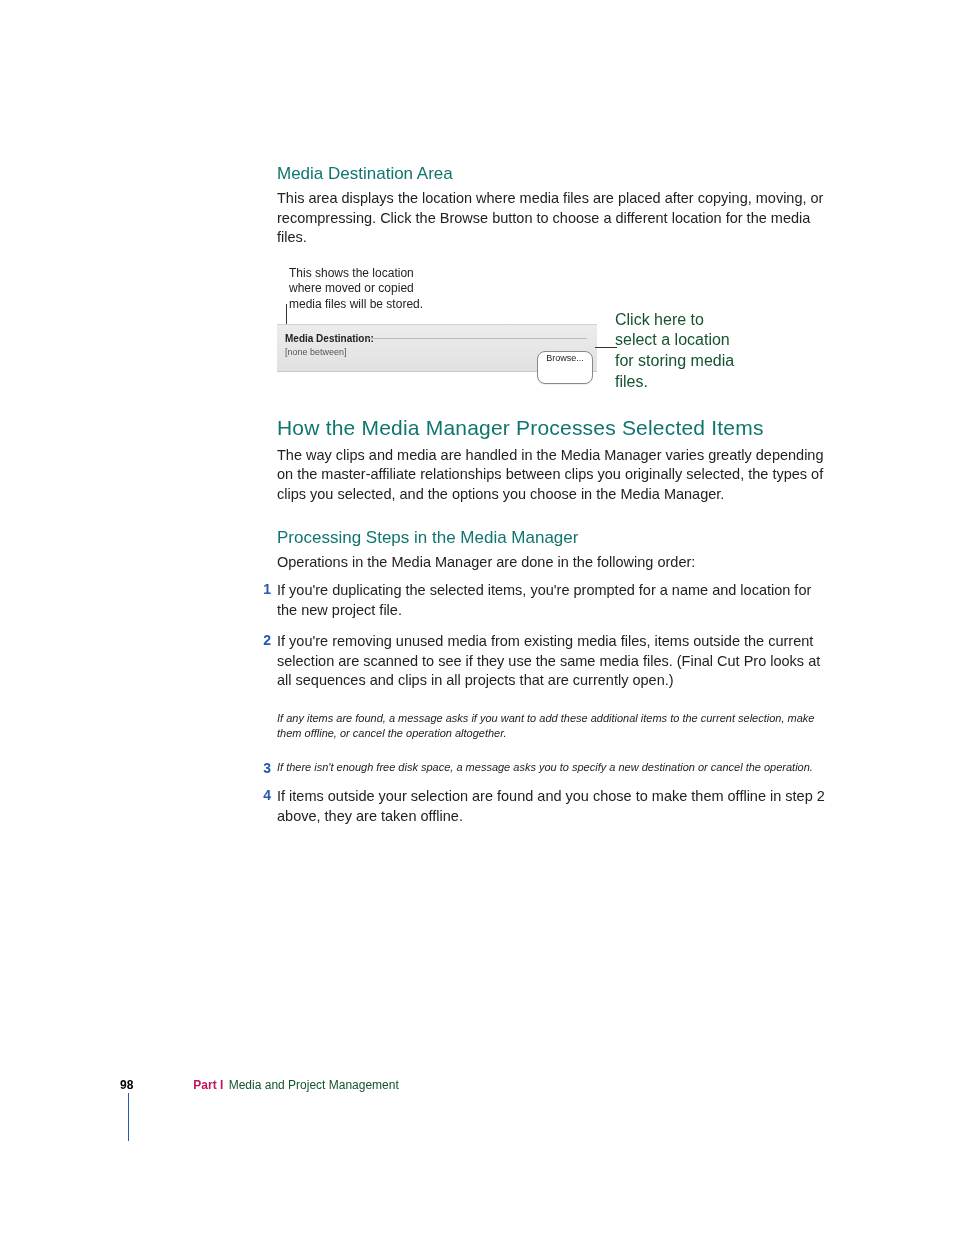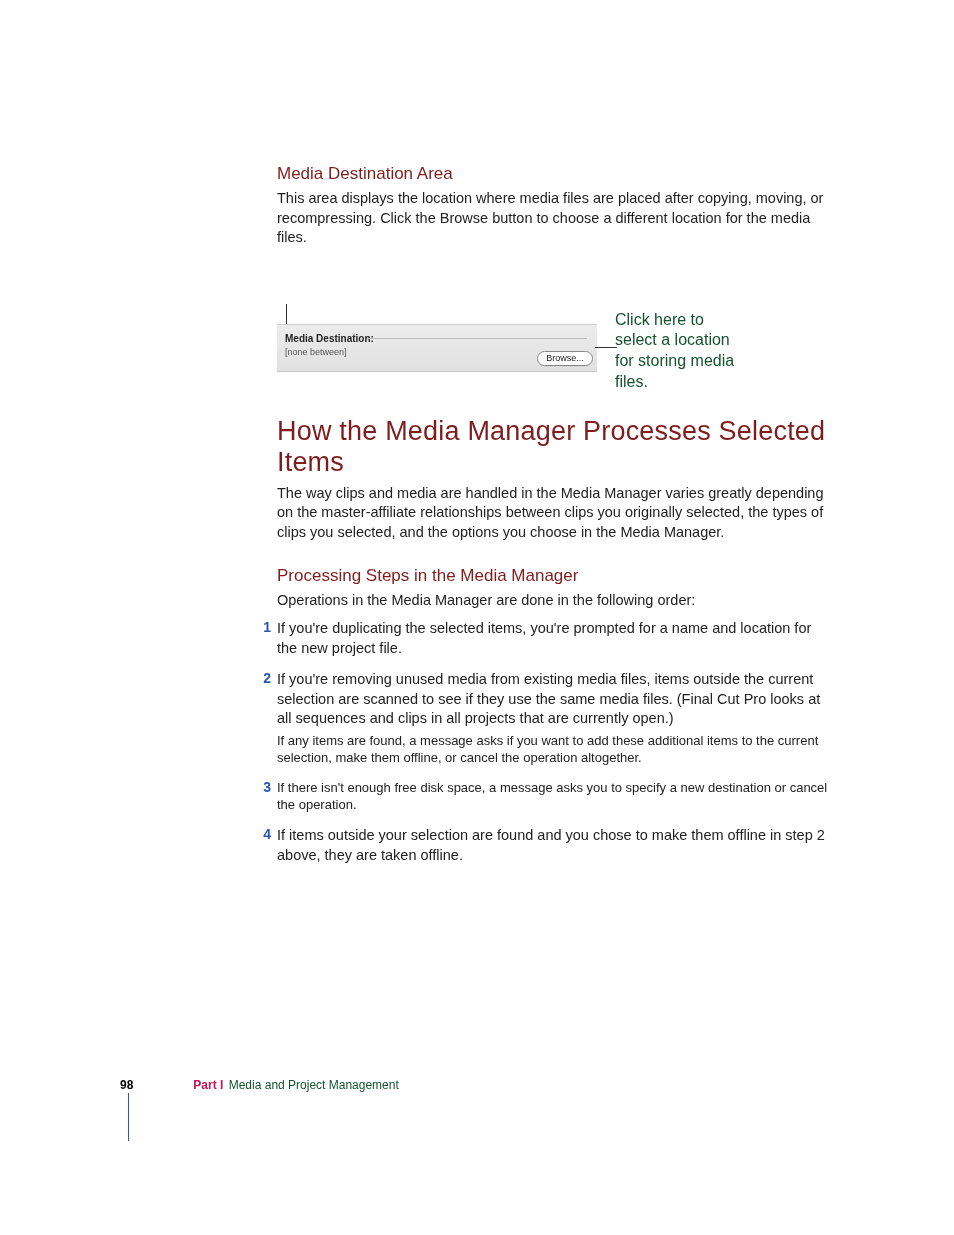--- a/index.html
+++ b/index.html
@@ -11,29 +11,29 @@
     color: #222;
     position: relative;
   }
   .page {
     position: absolute;
     left: 277px;
     top: 164px;
     width: 556px;
   }
   .h-blue {
-    color: #7f1d1d;
+    color: #0f766e;
     font-weight: 500;
   }
   .h-sub {
     font-size: 17px;
     margin-bottom: 5px;
   }
   .h-main {
-    font-size: 27px;
+    font-size: 21px;
     margin-bottom: 6px;
     font-weight: 400;
     letter-spacing: 0.2px;
   }
   .body-text {
     font-size: 14.5px;
     line-height: 1.35;
     color: #222;
     margin-bottom: 4px;
   }
@@ -95,21 +95,21 @@
     top: 13px;
     width: 220px;
     height: 1px;
     background: #bcbcbc;
   }
   .browse-btn {
     position: absolute;
     left: 260px;
     top: 26px;
     width: 56px;
-    height: 15px;
+    height: 33px;
     background: #fff;
     border: 1px solid #888;
     border-radius: 8px;
     font-size: 9px;
     line-height: 13px;
     text-align: center;
     color: #222;
     box-shadow: 0 1px 0 rgba(0,0,0,0.06);
   }
   .leader-left-v { position:absolute; left:9px; top:38px; width:1px; height:34px; background:#333; }
@@ -132,24 +132,25 @@
     color: #2458b3;
     font-weight: 600;
     font-size: 14px;
   }
   .ol-text {
     font-size: 14.5px;
     line-height: 1.35;
     color: #222;
   }
   .ol-sub {
-    font-size: 13px;
+    font-size: 11px;
     line-height: 1.35;
     color: #222;
-    margin-top: 3px;
+    margin-top: 20px;
+    font-style: italic;
   }
   .footer {
     position: absolute;
     left: 120px;
     top: 1078px;
     width: 700px;
     font-size: 12px;
   }
   .footer .pg {
     font-weight: bold;
@@ -175,20 +176,21 @@
   }
 </style>
 </head>
 <body>
 
 <div class="page">
   <div class="h-blue h-sub">Media Destination Area</div>
   <div class="body-text">This area displays the location where media files are placed after copying, moving, or recompressing. Click the Browse button to choose a different location for the media files.</div>
 
   <div class="figure-wrap">
+    <div class="caption-left">This shows the location where moved or copied media files will be stored.</div>
     <div class="leader-left-v"></div>
     <div class="leader-left-h"></div>
 
     <div class="ui-panel">
       <div class="md-label">Media Destination:</div>
       <div class="hr"></div>
       <div class="md-value">[none between]</div>
       <div class="browse-btn">Browse...</div>
     </div>
 

